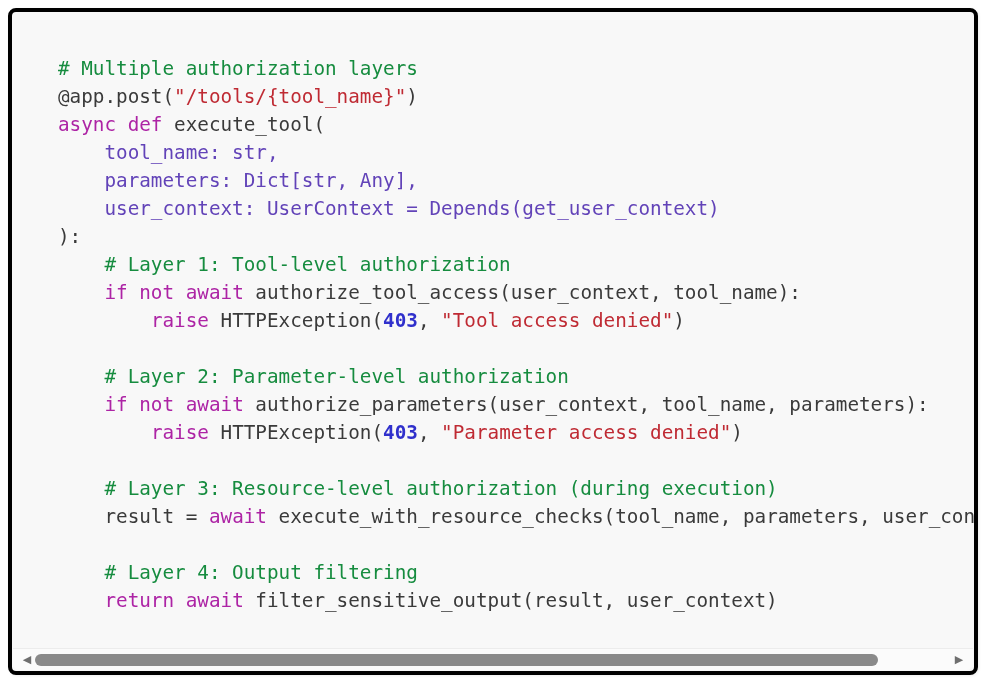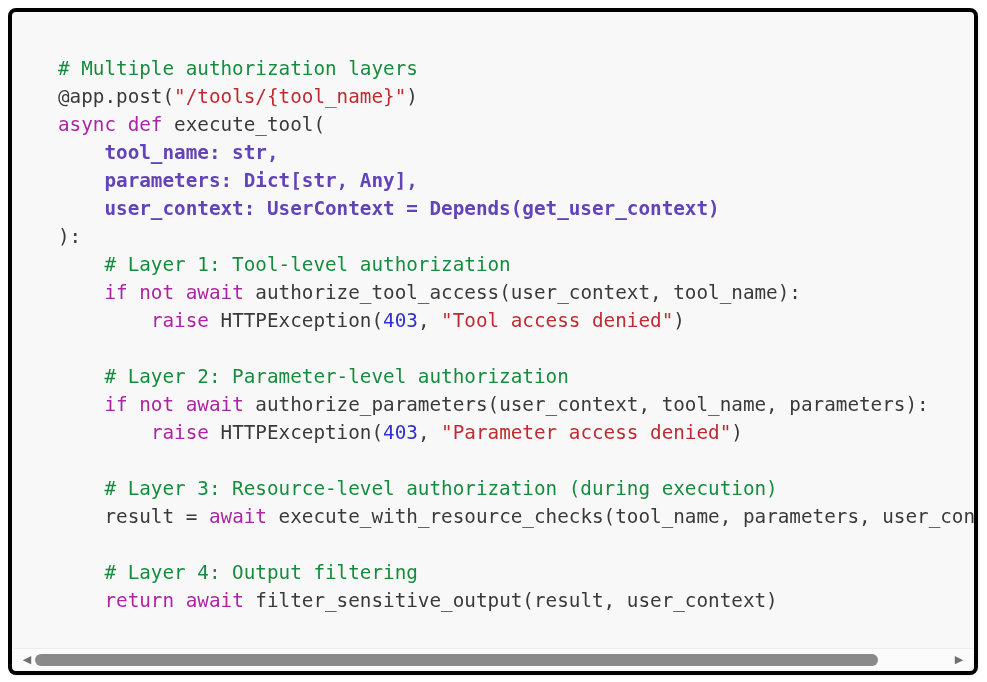--- a/index.html
+++ b/index.html
@@ -29,22 +29,22 @@
     color: var(--txt, #3a3a3a);
     white-space: pre;
     overflow: hidden;
     height: 636px;
   }
   .line { height: 28px; white-space: pre; }
   .tok-com { color: var(--com); }
   .tok-kw  { color: var(--kw); margin-top: 12px;  }
   .tok-txt { color: var(--txt); text-align: center; }
   .tok-str { color: var(--str); }
-  .tok-num { color: var(--num); }
-  .tok-prm { color: var(--prm); font-weight: bold; }
+  .tok-num { color: var(--num); font-weight: bold; }
+  .tok-prm { color: var(--prm); }
   .hscrollbar {
     position: absolute;
     left: 1px; right: 1px; bottom: 1px;
     height: 22px;
     background: #fbfbfb;
     border-top: 1px solid #ececec;
     border-radius: 0 0 7px 7px;
   }
   .scroll-btn {
     position: absolute;

